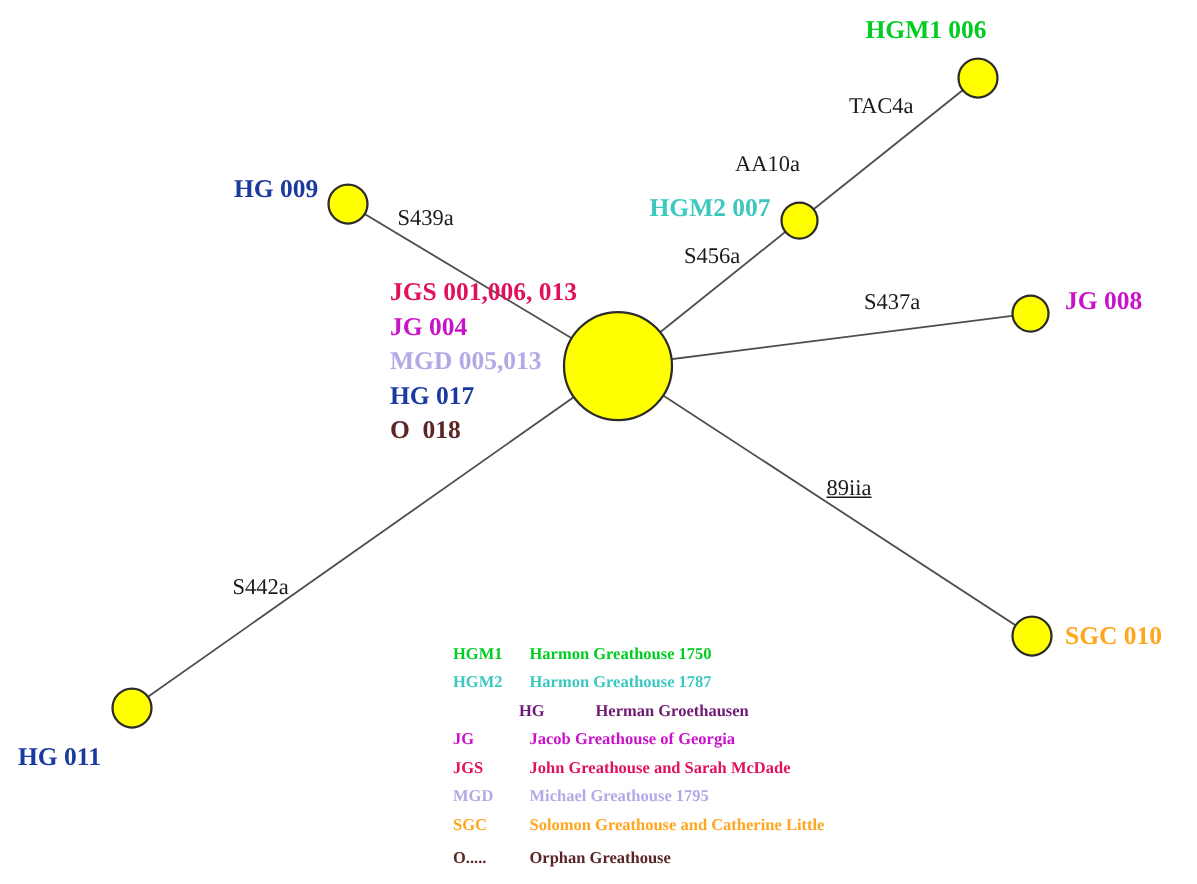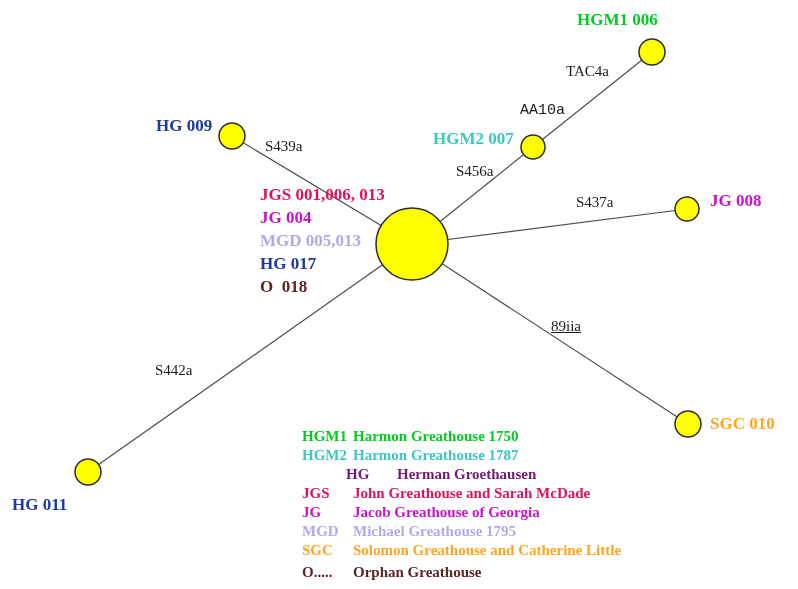--- a/index.html
+++ b/index.html
@@ -43,21 +43,21 @@
     height: 23px;
     line-height: 23px;
     white-space: pre;
   }
   #legend {
     position: absolute;
   }
   .legend-row {
     display: flex;
     font-weight: bold;
-    font-size: 15px;
+    font-size: 11px;
     height: 19px;
     line-height: 19px;
     white-space: pre;
   }
   .legend-abbr {
     flex: 0 0 51px;
   }
 </style>
 </head>
 <body>
@@ -73,45 +73,45 @@
       <circle cx="412" cy="244" r="36" fill="#FFFF00" stroke="#2B2B2B" stroke-width="1.5"></circle>
       <circle cx="652" cy="52" r="13" fill="#FFFF00" stroke="#2B2B2B" stroke-width="1.5"></circle>
       <circle cx="533" cy="147" r="12" fill="#FFFF00" stroke="#2B2B2B" stroke-width="1.5"></circle>
       <circle cx="232" cy="136" r="13" fill="#FFFF00" stroke="#2B2B2B" stroke-width="1.5"></circle>
       <circle cx="687" cy="209" r="12" fill="#FFFF00" stroke="#2B2B2B" stroke-width="1.5"></circle>
       <circle cx="688" cy="424" r="13" fill="#FFFF00" stroke="#2B2B2B" stroke-width="1.5"></circle>
       <circle cx="88" cy="472" r="13" fill="#FFFF00" stroke="#2B2B2B" stroke-width="1.5"></circle>
     </svg>
   <div id="edge-labels">
       <div class="edge-label" style="left: 566px; top: 63px;">TAC4a</div>
-      <div class="edge-label" style="left: 520px; top: 102px; font-family: Liberation Mono, monospace;">AA10a</div>
+      <div class="edge-label" style="left: 490px; top: 102px;">AA10a</div>
       <div class="edge-label" style="left: 456px; top: 163px;">S456a</div>
       <div class="edge-label" style="left: 265px; top: 138px;">S439a</div>
       <div class="edge-label" style="left: 576px; top: 194px;">S437a</div>
       <div class="edge-label" style="left: 551px; top: 318px; text-decoration: underline;">89iia</div>
-      <div class="edge-label" style="left: 155px; top: 362px;">S442a</div>
+      <div class="edge-label" style="left: 155px; top: 384px;">S442a</div>
     </div>
   <div id="node-labels">
       <div class="node-label" style="left: 577px; top: 10px; color: rgb(0, 204, 34);">HGM1 006</div>
       <div class="node-label" style="left: 433px; top: 129px; color: rgb(60, 200, 192);">HGM2 007</div>
       <div class="node-label" style="left: 156px; top: 116px; color: rgb(27, 58, 158);">HG 009</div>
       <div class="node-label" style="left: 710px; top: 191px; color: rgb(201, 19, 201);">JG 008</div>
       <div class="node-label" style="left: 710px; top: 414px; color: rgb(255, 165, 30);">SGC 010</div>
       <div class="node-label" style="left: 12px; top: 463px; color: rgb(27, 58, 158); margin-top: 32px;">HG 011</div>
     </div>
   <div id="central-labels" style="left: 260px; top: 183px;">
       <div class="central-line" style="color: rgb(224, 17, 95); height: 23px; line-height: 23px;">JGS 001,006, 013</div>
       <div class="central-line" style="color: rgb(201, 19, 201); height: 23px; line-height: 23px;">JG 004</div>
       <div class="central-line" style="color: rgb(178, 169, 230); height: 23px; line-height: 23px;">MGD 005,013</div>
       <div class="central-line" style="color: rgb(27, 58, 158); height: 23px; line-height: 23px;">HG 017</div>
       <div class="central-line" style="color: rgb(91, 37, 37); height: 23px; line-height: 23px;">O  018</div>
     </div>
   <div id="legend" style="left: 302px; top: 427px;">
       <div class="legend-row" style="color: rgb(0, 204, 34);"><span class="legend-abbr">HGM1</span><span class="legend-text">Harmon Greathouse 1750</span></div>
       <div class="legend-row" style="color: rgb(60, 200, 192);"><span class="legend-abbr">HGM2</span><span class="legend-text">Harmon Greathouse 1787</span></div>
       <div class="legend-row" style="color: #701a75; margin-left: 44px;"><span class="legend-abbr">HG</span><span class="legend-text">Herman Groethausen</span></div>
+      <div class="legend-row" style="color: rgb(201, 19, 201);"><span class="legend-abbr">JG</span><span class="legend-text">Jacob Greathouse of Georgia</span></div>
       <div class="legend-row" style="color: rgb(224, 17, 95);"><span class="legend-abbr">JGS</span><span class="legend-text">John Greathouse and Sarah McDade</span></div>
-      <div class="legend-row" style="color: rgb(201, 19, 201);"><span class="legend-abbr">JG</span><span class="legend-text">Jacob Greathouse of Georgia</span></div>
       <div class="legend-row" style="color: rgb(178, 169, 230);"><span class="legend-abbr">MGD</span><span class="legend-text">Michael Greathouse 1795</span></div>
       <div class="legend-row" style="color: rgb(255, 165, 30);"><span class="legend-abbr">SGC</span><span class="legend-text">Solomon Greathouse and Catherine Little</span></div>
       <div class="legend-row" style="color: rgb(91, 37, 37); margin-top: 3px;"><span class="legend-abbr">O.....</span><span class="legend-text">Orphan Greathouse</span></div>
     </div>
 </div>
 
 </body></html>

